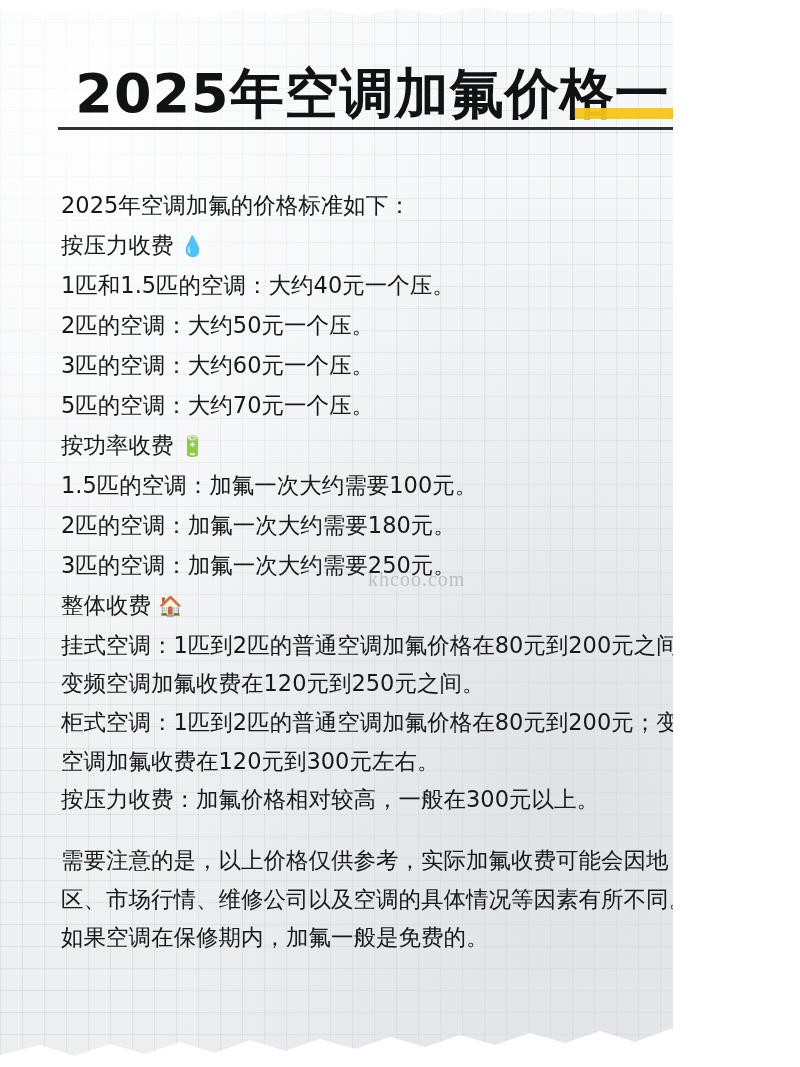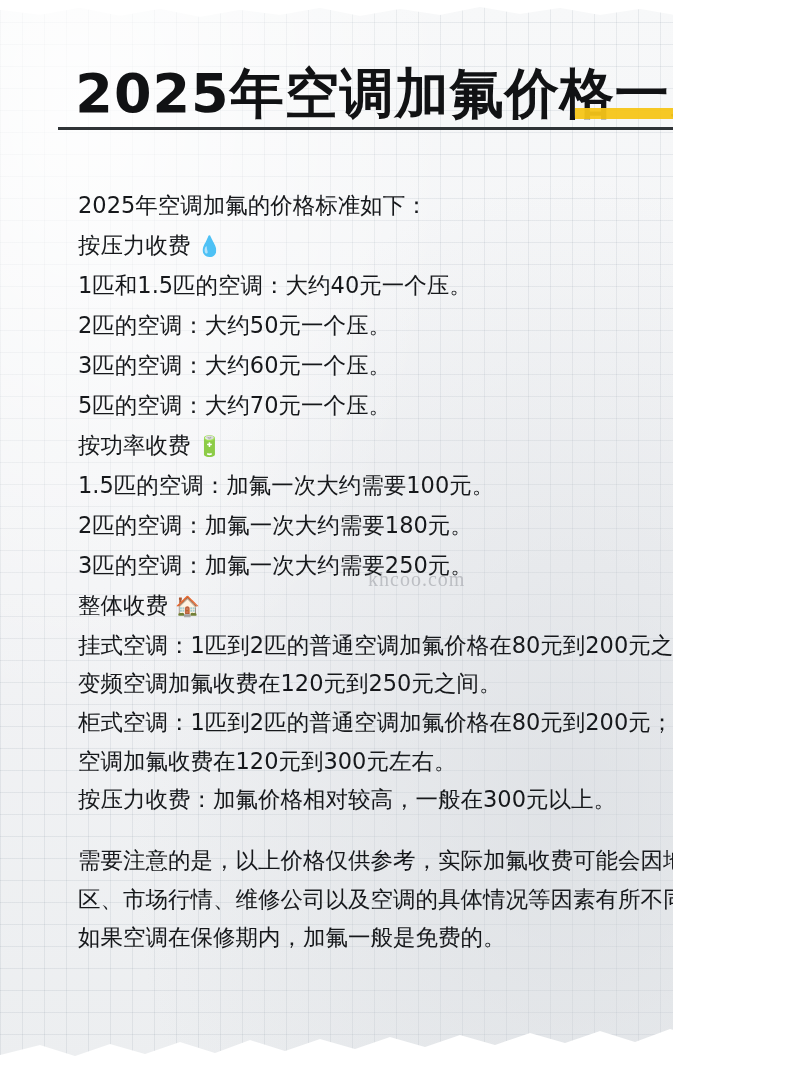--- a/index.html
+++ b/index.html
@@ -102,21 +102,21 @@
     top: 108px;
     width: 148px;
     height: 11px;
     background: #f5c518;
     opacity: 0.95;
   }
 
   .content {
     position: absolute;
     top: 185px;
-    left: 78px;
+    left: 61px;
     width: 650px;
     color: #16181b;
     font-size: 22.5px;
     line-height: 1.78;
     font-family: "DejaVu Sans", "Liberation Sans", sans-serif;
   }
   .line {
     margin: 0;
     white-space: pre-wrap;
   }

